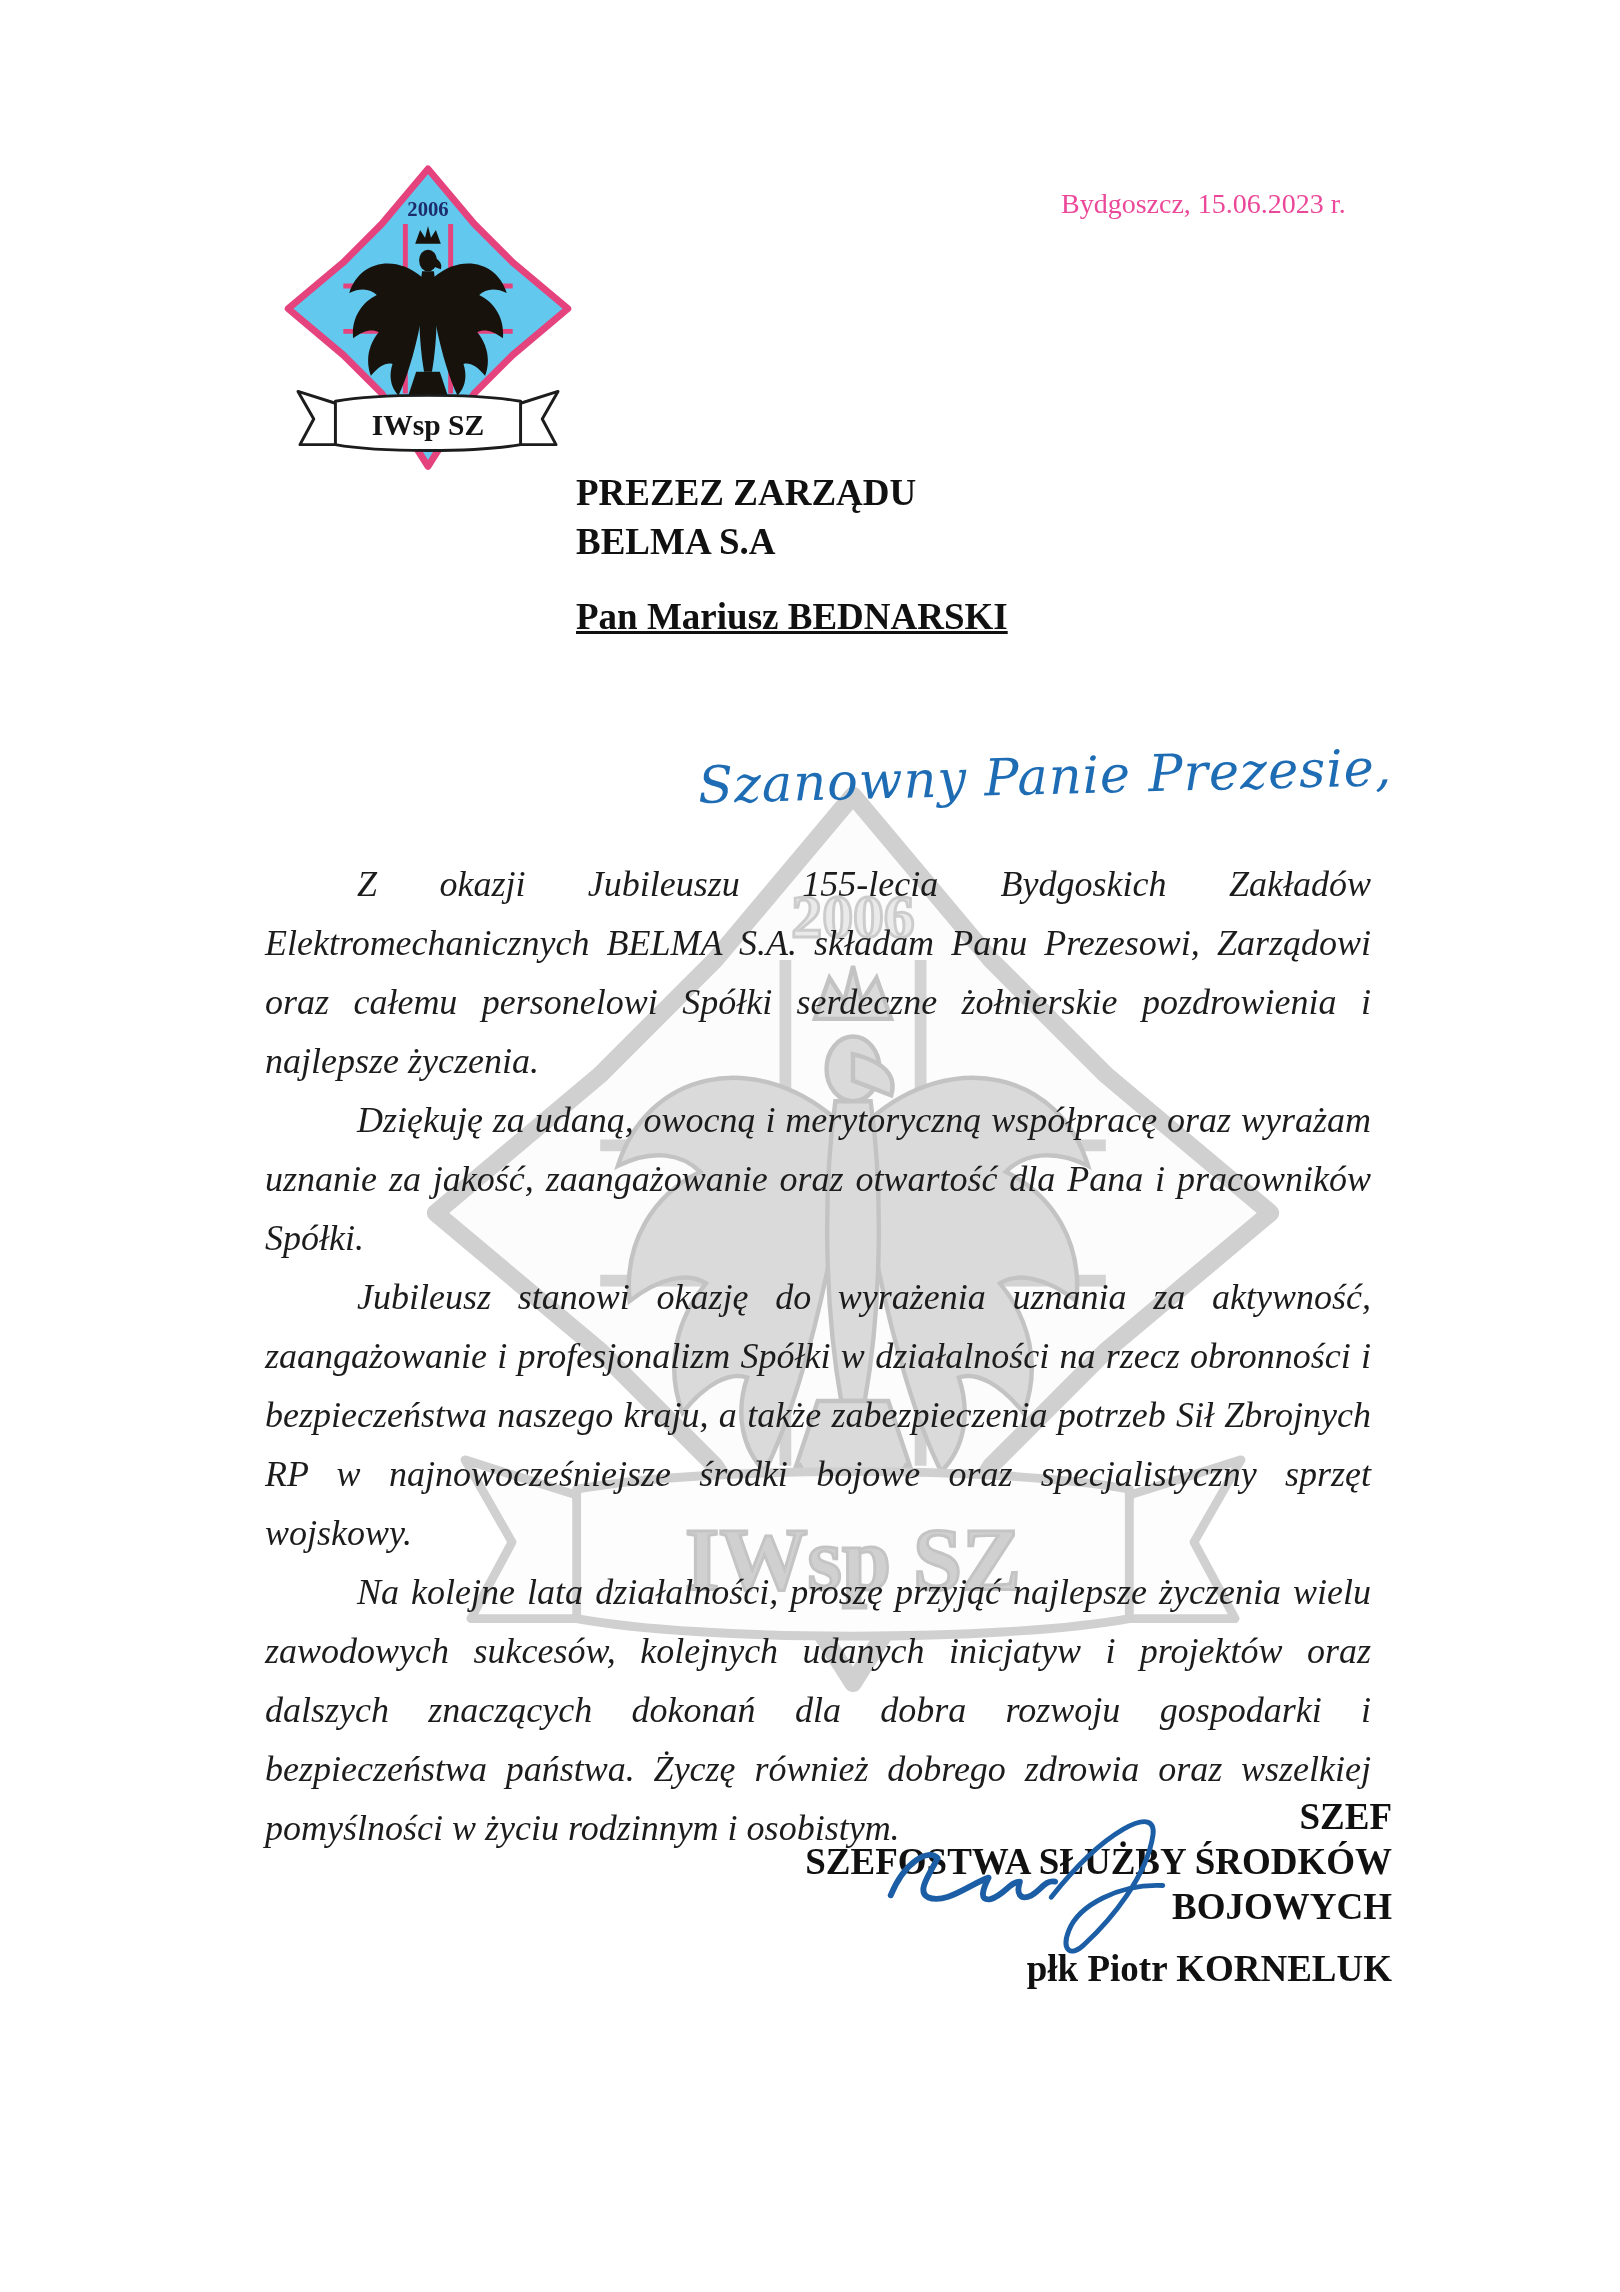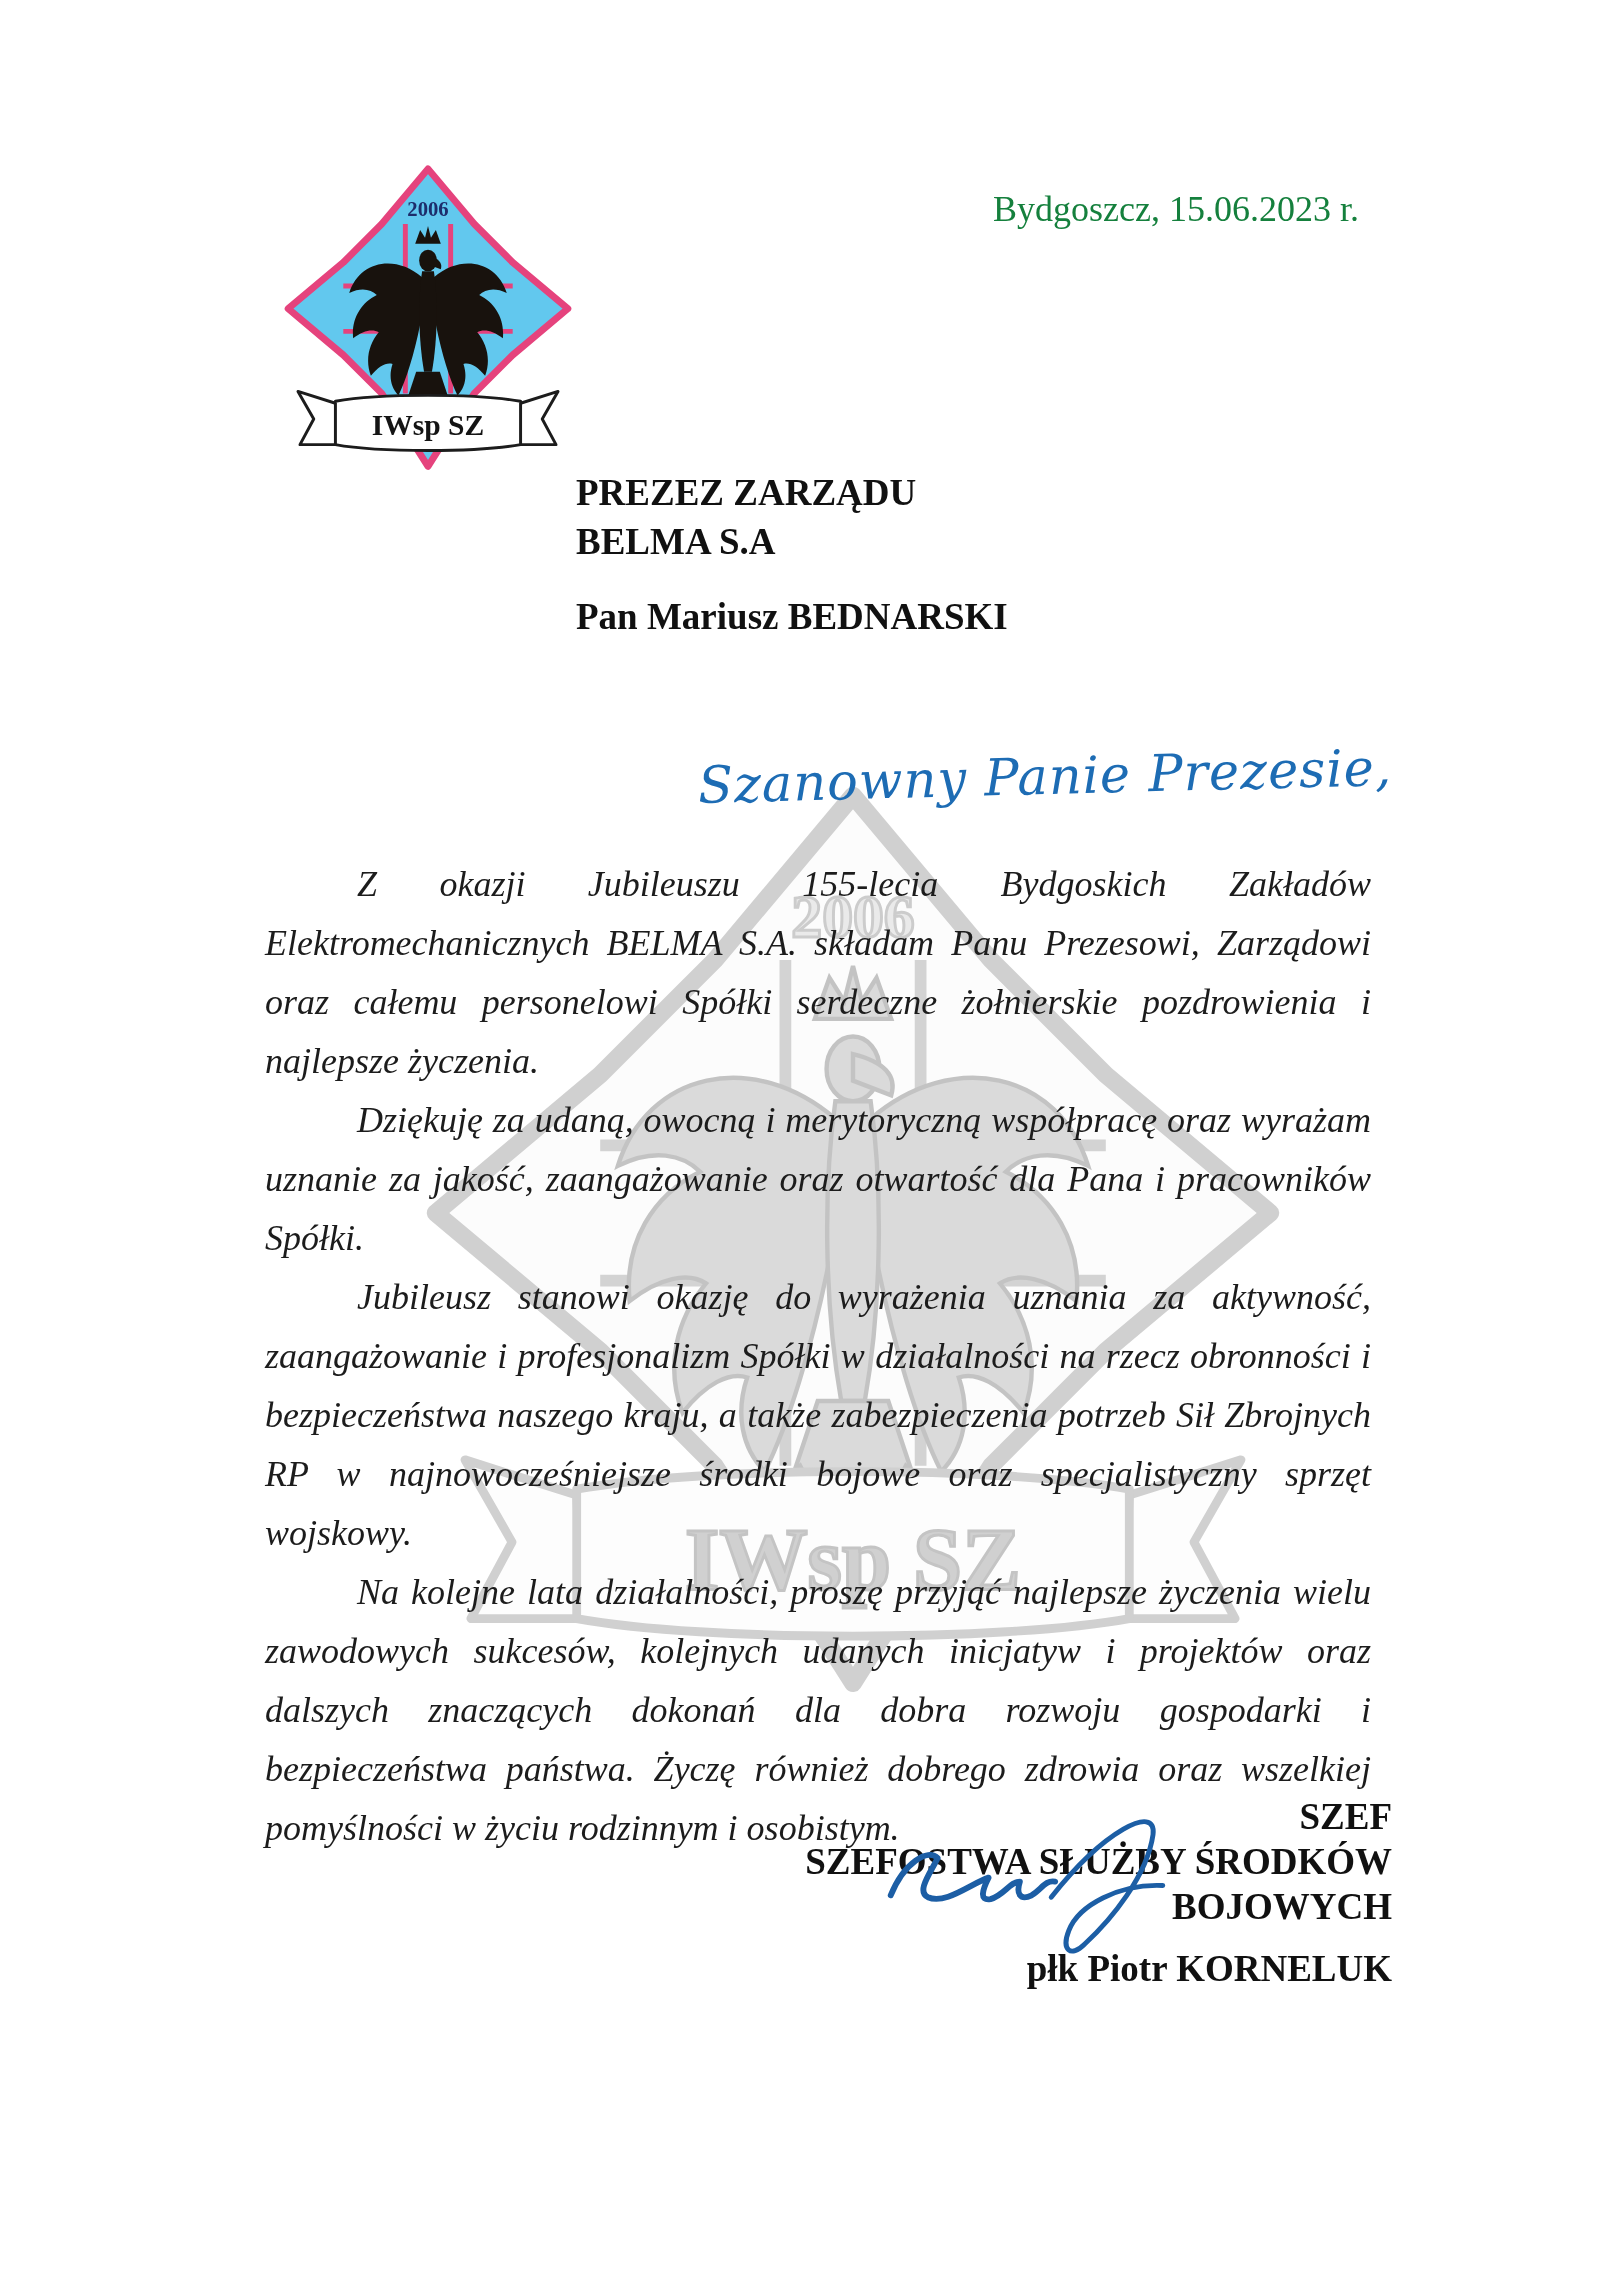--- a/index.html
+++ b/index.html
@@ -1,26 +1,26 @@
 <!DOCTYPE html>
 <html><head>
 <meta charset="utf-8">
 <style>
   html,body{margin:0;padding:0;background:#ffffff;}
   .page{position:relative;width:1620px;height:2293px;background:#ffffff;overflow:hidden;
         font-family:"Liberation Serif", serif;color:#1b1b1b;}
 
-  .date-line{position:absolute;left:993px;top:188px;font-size:36px;color:#15803d;white-space:nowrap;}
+  .date-line{position:absolute;left:1061px;top:188px;font-size:28px;color:#ec4899;white-space:nowrap;}
 
   .emblem-logo{position:absolute;left:280px;top:161px;width:296px;height:325px;z-index:3;}
   .emblem-watermark{position:absolute;left:412px;top:772px;width:882px;height:970px;opacity:0.52;z-index:1;}
 
   .recipient{position:absolute;left:576px;top:468px;z-index:2;font-weight:bold;font-size:37px;
              line-height:49px;color:#111;}
-  .recipient .name{margin-top:25.5px;}
+  .recipient .name{margin-top:25.5px;text-decoration:underline;}
 
   .salutation{position:absolute;left:698px;top:747px;z-index:4;font-size:51px;font-style:italic;
               letter-spacing:1px;color:#1d6cb4;transform:rotate(-1.5deg);
               font-family:"DejaVu Serif", serif;white-space:nowrap;}
 
   .letter-body{position:absolute;left:265px;top:855px;width:1106px;z-index:2;
                font-size:36px;font-style:italic;line-height:59px;color:#1c1c1c;text-align:justify;}
   .letter-body p{margin:0;text-indent:92px;}
 
   .sig-block{position:absolute;left:608px;top:1794px;width:784px;z-index:2;text-align:right;

